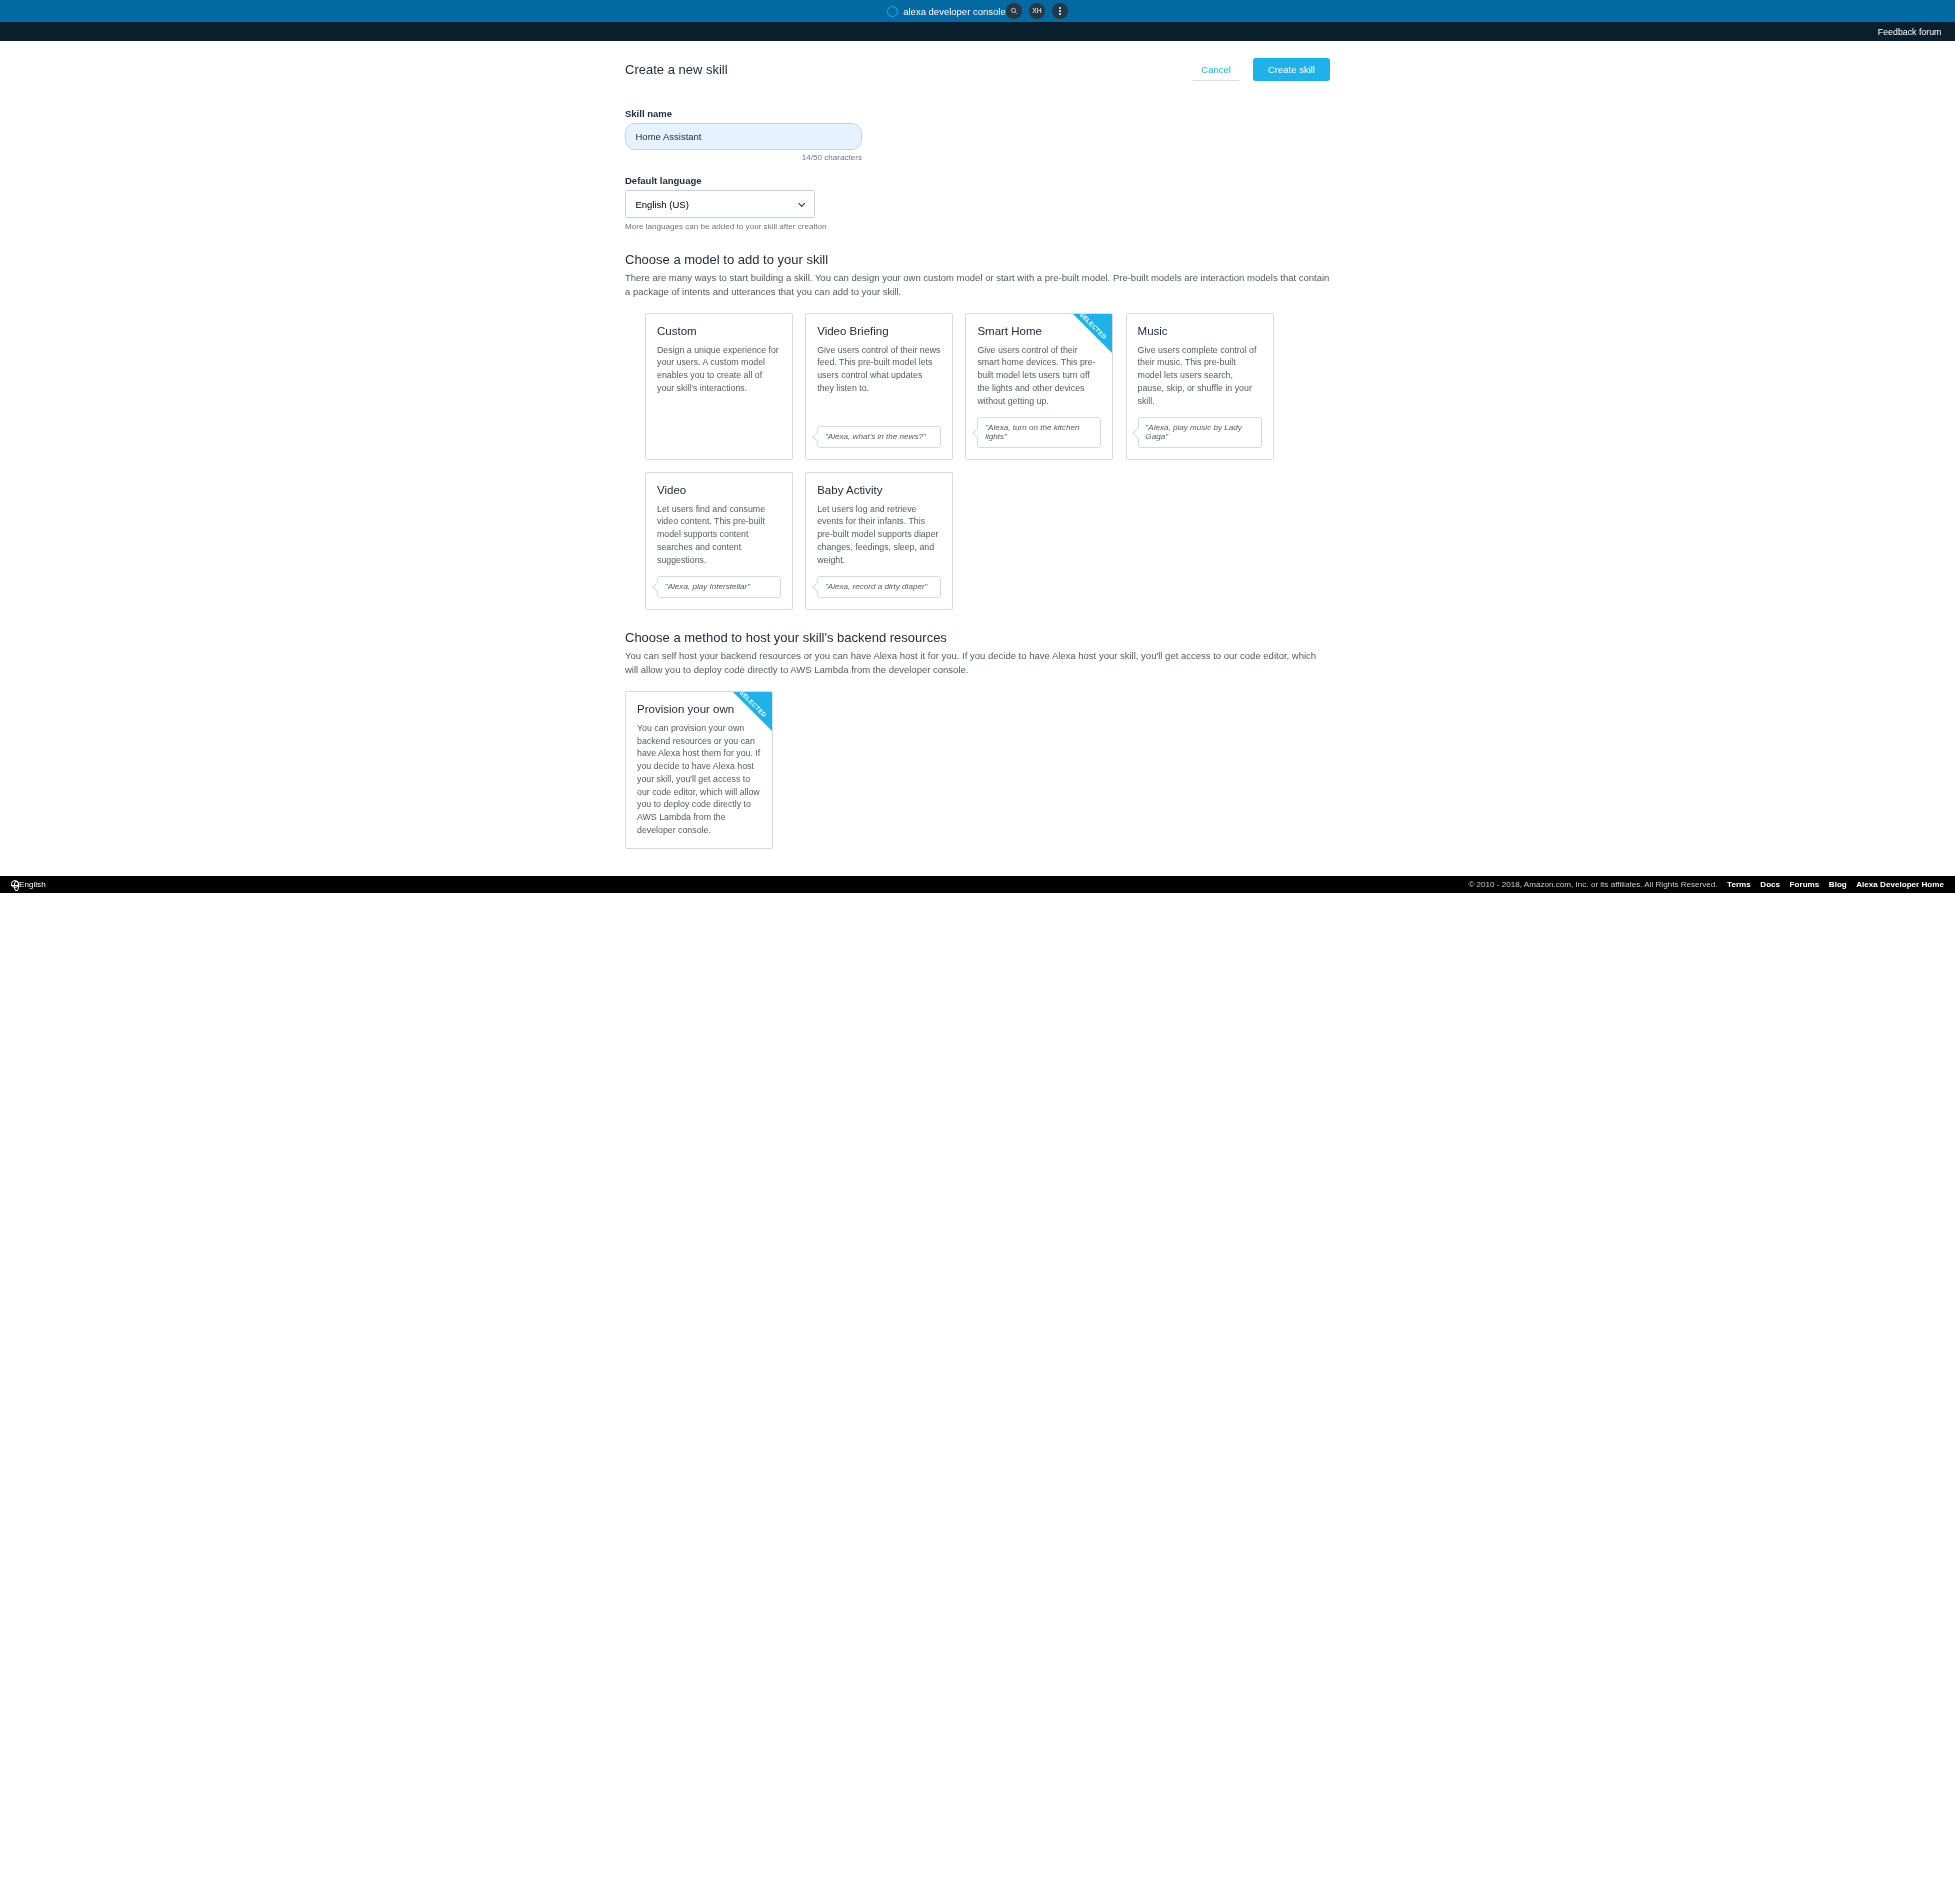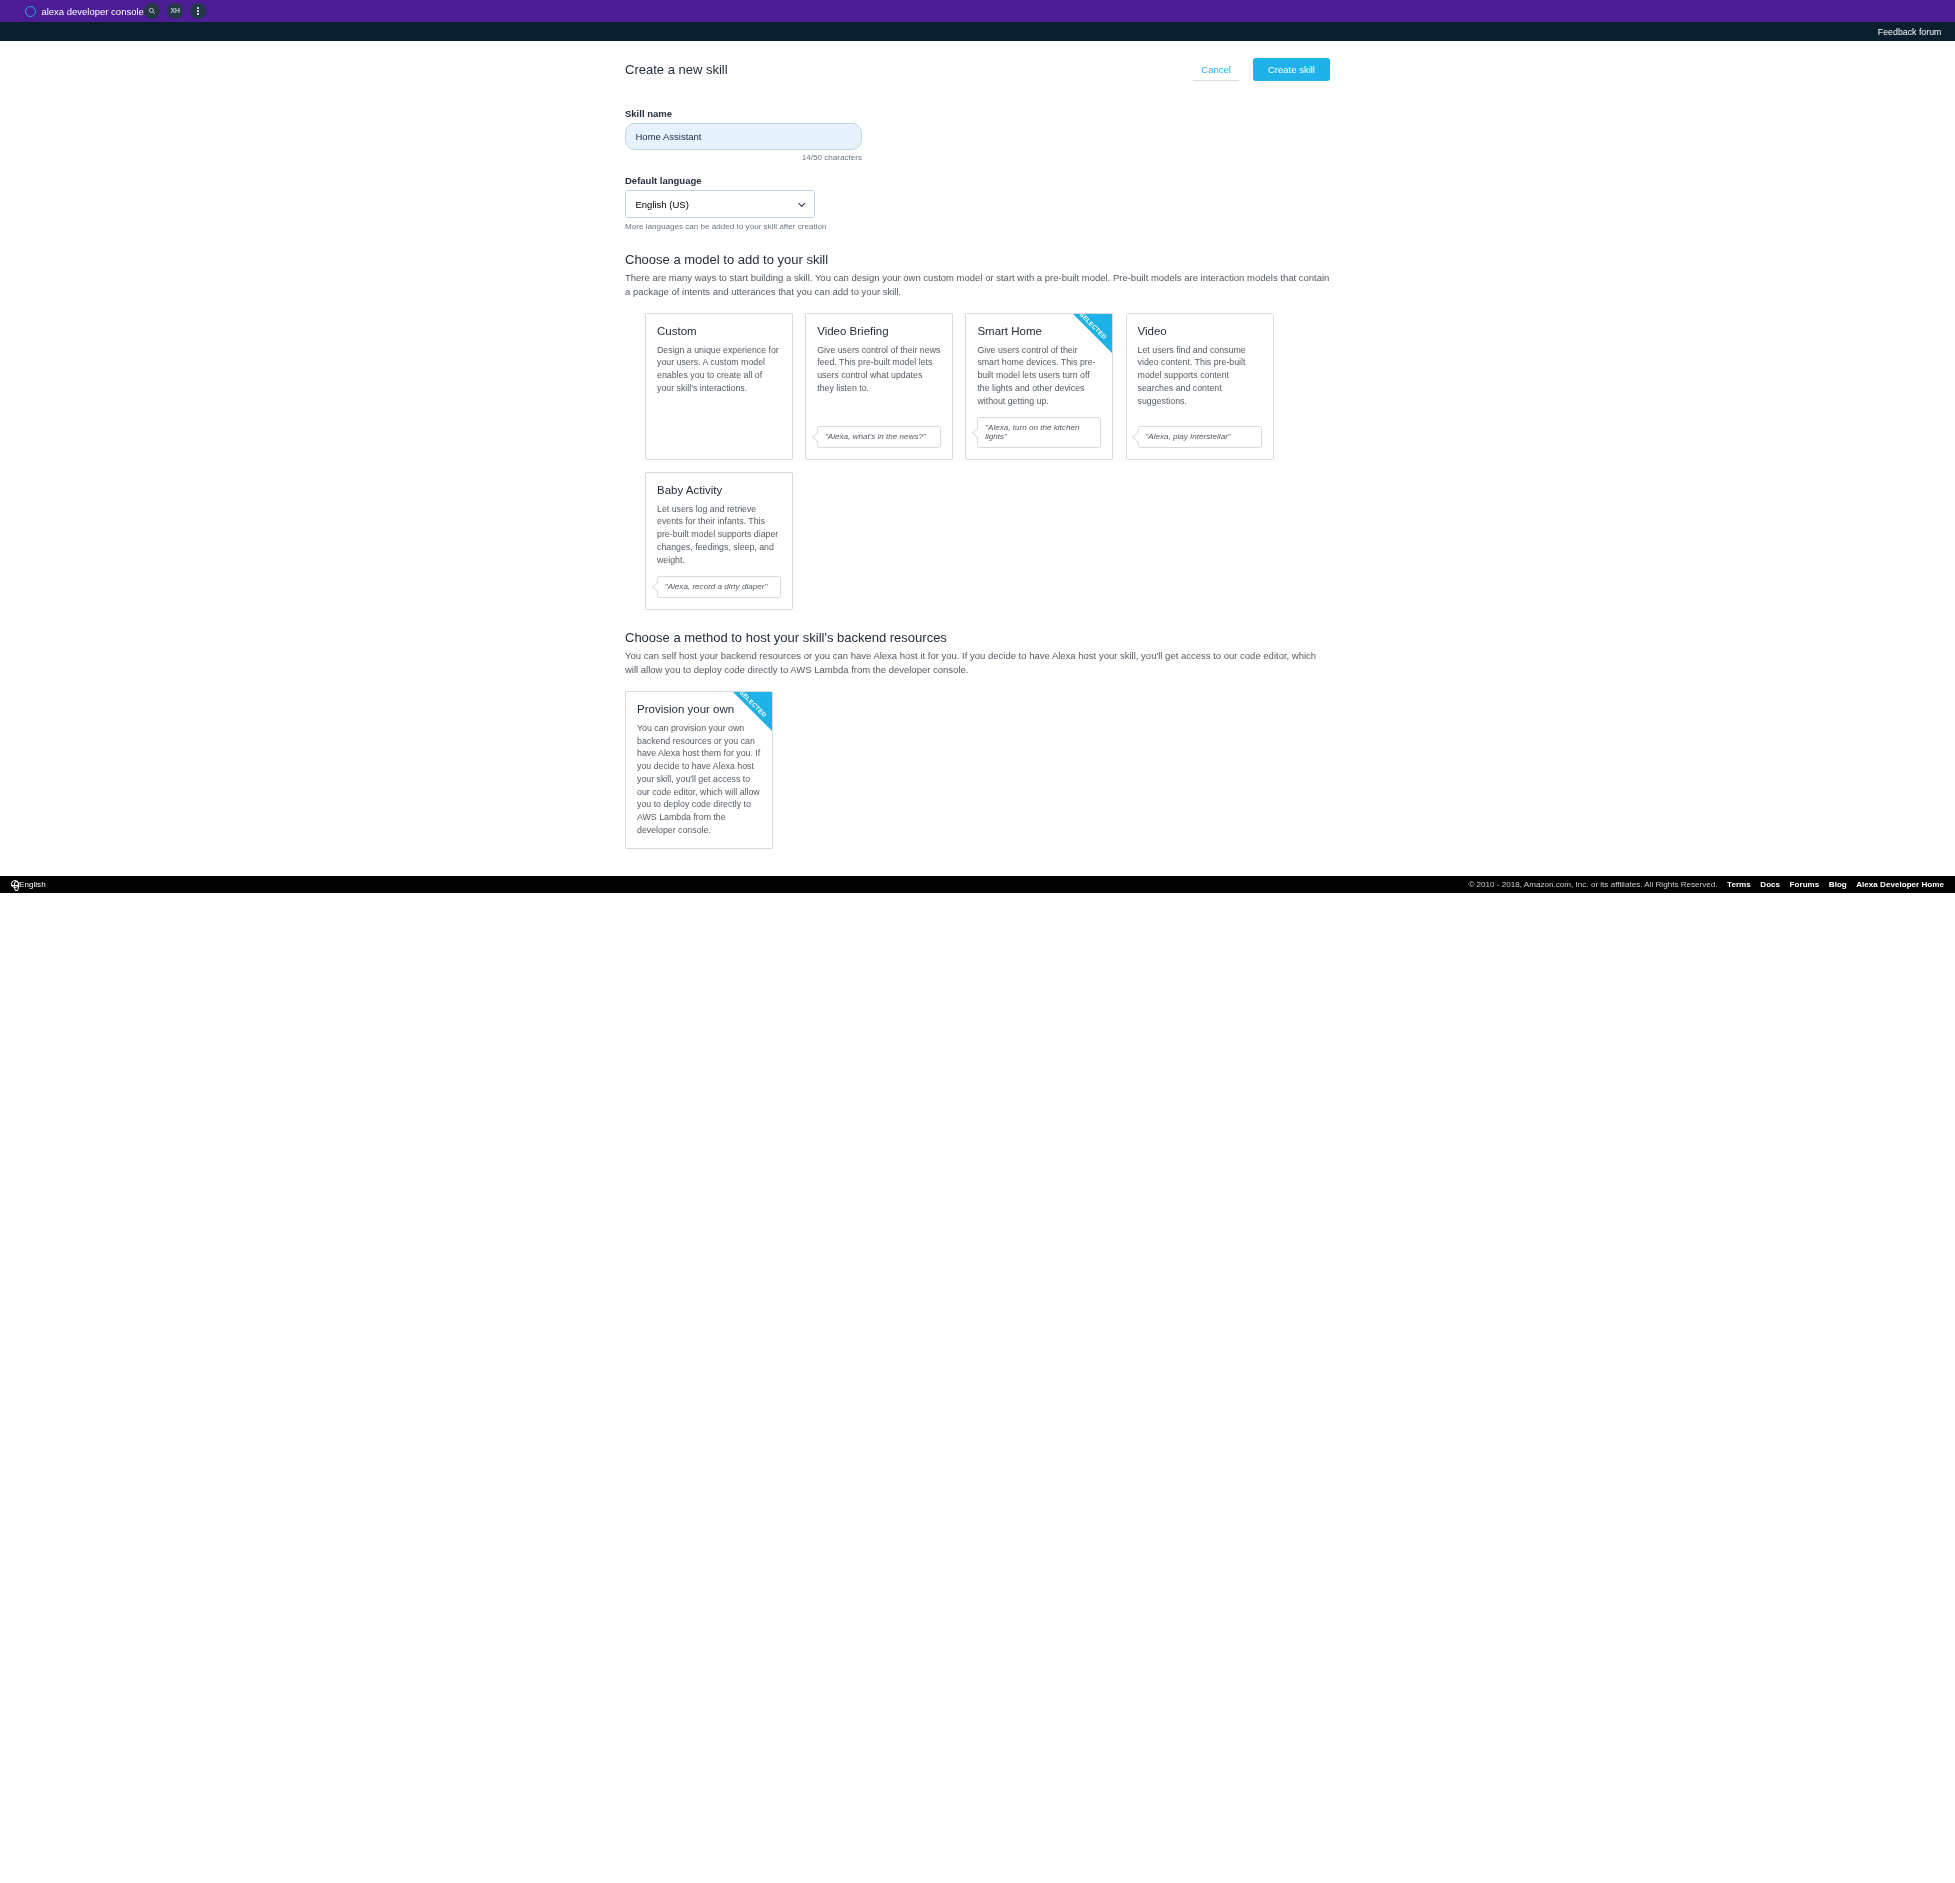--- a/index.html
+++ b/index.html
@@ -1,17 +1,17 @@
 <!DOCTYPE html>
 <html style="font-size:11px"><head>
 <meta charset="utf-8">
 <style>
 * { box-sizing: border-box; margin: 0; padding: 0; }
 body { font-family: "Amazon Ember", -apple-system, BlinkMacSystemFont, "Segoe UI", sans-serif; color: #232f3e; background: #fff; }
-.topbar { background: #4c1d95; height: 22px; display: flex; align-items: center; padding: 0 25px; color: #fff; justify-content: flex-start; }
+.topbar { background: #0369a1; height: 22px; display: flex; align-items: center; padding: 0 19px; color: #fff; justify-content: center; }
 .logo-group { display: flex; align-items: center; gap: 5.4px; }
 .logo-ring { width: 11px; height: 11px; border: 1.4px solid #1eb2e8; border-radius: 50%; }
 .brand { font-size: 9.5px; font-weight: 300; }
 .hdr-right { display: flex; align-items: center; gap: 6.8px; }
 .hdr-btn { width: 16.3px; height: 16.3px; border-radius: 50%; background: #243847; display: flex; align-items: center; justify-content: center; cursor: pointer; font-size: 6.8px; color: #fff; }
 .feedback-row { background: #0a1f2e; height: 19px; display: flex; justify-content: flex-end; align-items: center; padding-right: 13.6px; }
 .feedback-row a { color: #fff; font-size: 8.8px; text-decoration: none; }
 .container { padding: 17px 27px 27px; max-width: 759px; margin: 0 auto; position: relative; }
 .title-row { display: flex; justify-content: space-between; align-items: center; margin-bottom: 27px; }
 h1 { font-size: 13px; font-weight: 300; color: #232f3e; }
@@ -117,20 +117,25 @@
         <div class="example-utt">"Alexa, what's in the news?"</div>
       </div>
       <div class="card">
         <div class="selected-badge"></div>
         <div class="selected-text">SELECTED</div>
         <div class="card-title">Smart Home</div>
         <div class="card-body">Give users control of their smart home devices. This pre-built model lets users turn off the lights and other devices without getting up.</div>
         <div class="example-utt">"Alexa, turn on the kitchen lights"</div>
       </div>
       <div class="card">
+        <div class="card-title">Music</div>
+        <div class="card-body">Give users complete control of their music. This pre-built model lets users search, pause, skip, or shuffle in your skill.</div>
+        <div class="example-utt">"Alexa, play music by Lady Gaga"</div>
+      </div>
+      <div class="card">
         <div class="card-title">Video</div>
         <div class="card-body">Let users find and consume video content. This pre-built model supports content searches and content suggestions.</div>
         <div class="example-utt">"Alexa, play Interstellar"</div>
       </div>
       <div class="card">
         <div class="card-title">Baby Activity</div>
         <div class="card-body">Let users log and retrieve events for their infants. This pre-built model supports diaper changes, feedings, sleep, and weight.</div>
         <div class="example-utt">"Alexa, record a dirty diaper"</div>
       </div>
     </div>

